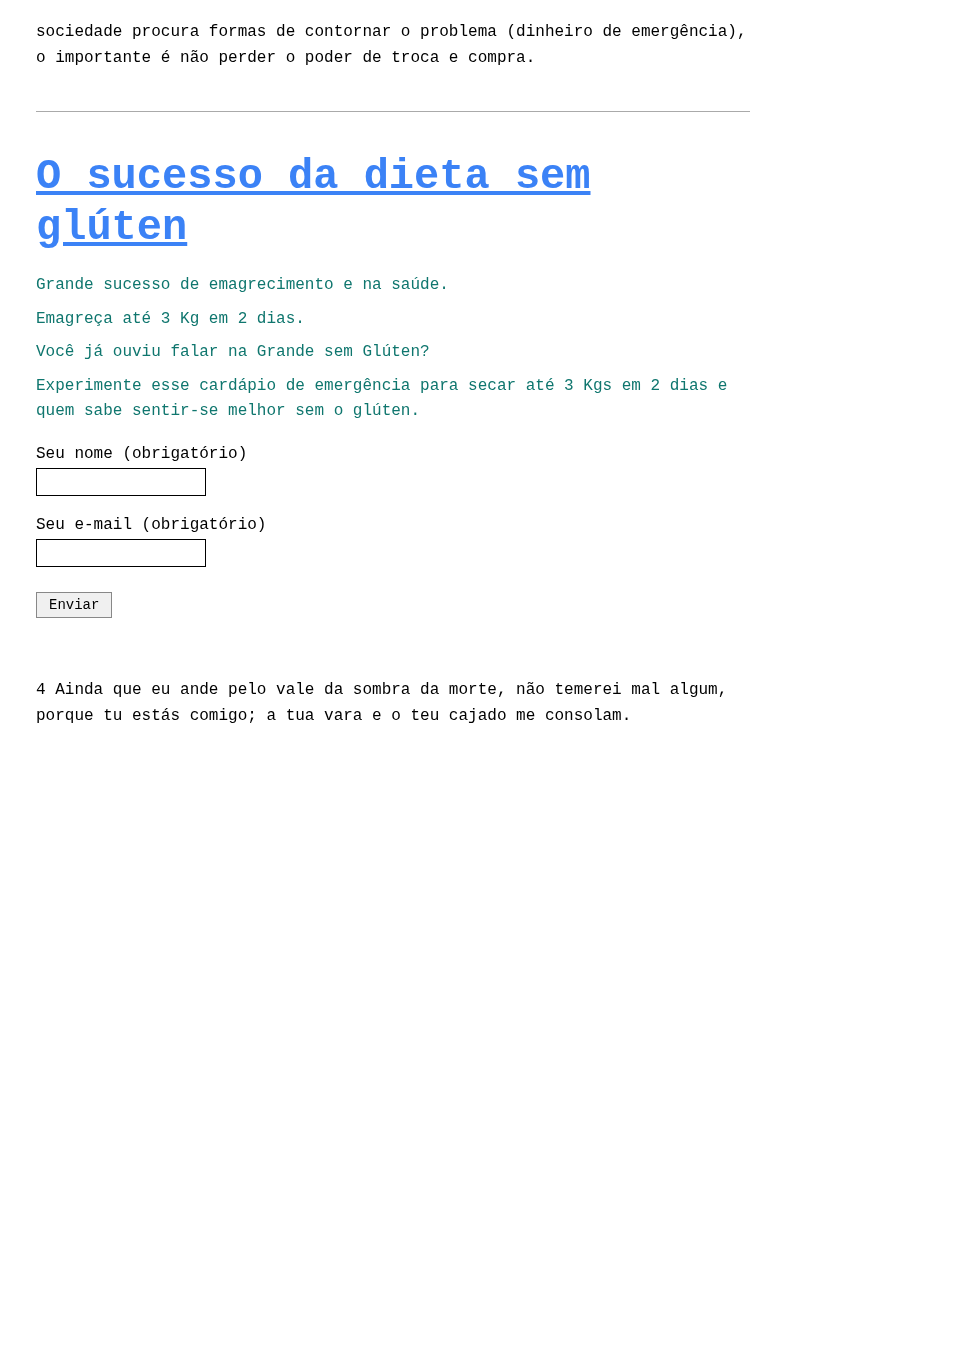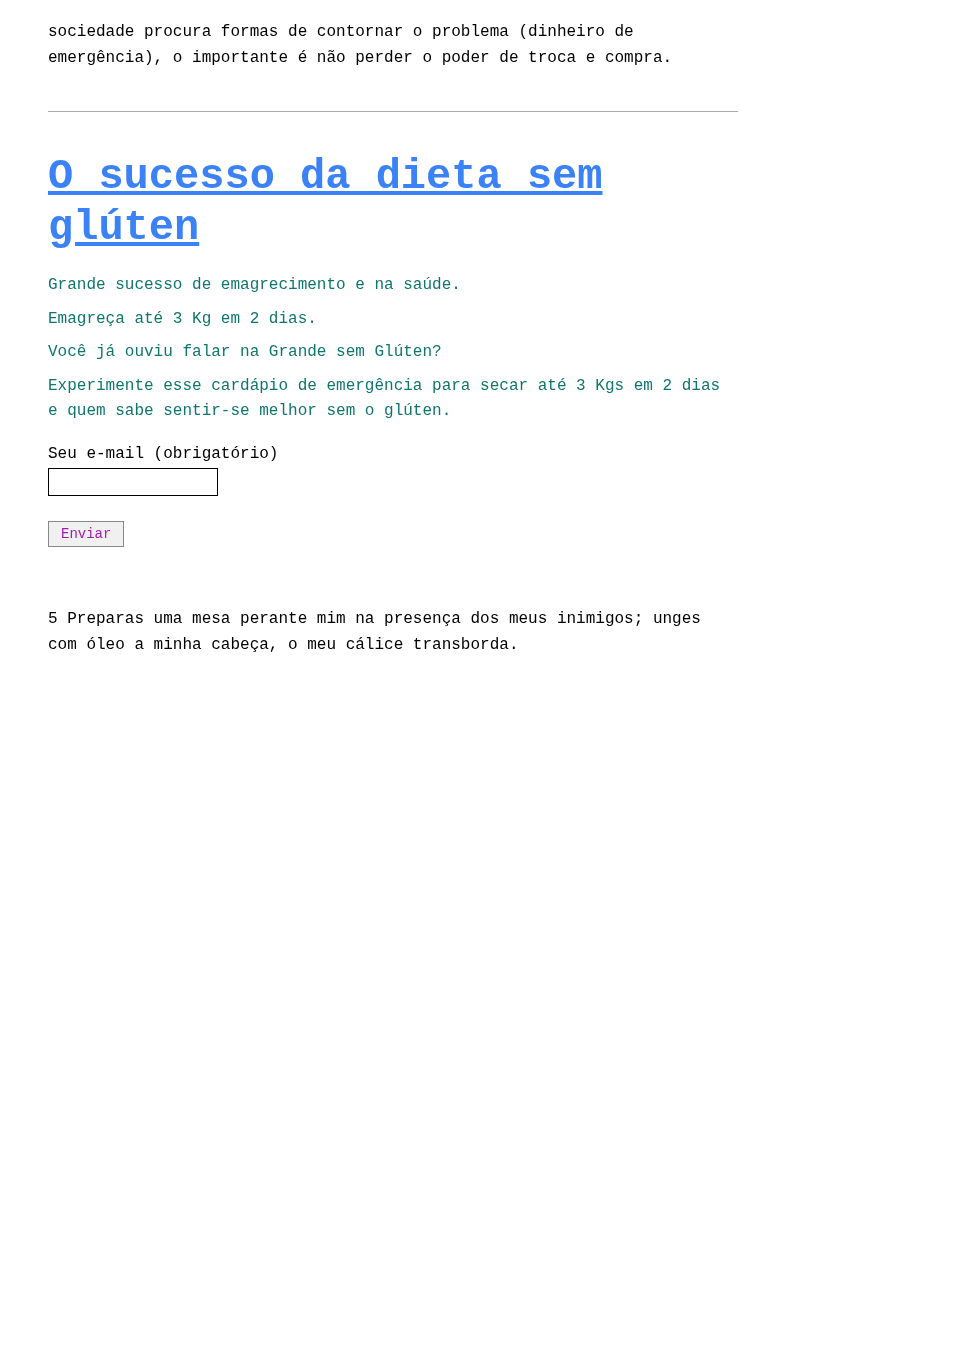--- a/index.html
+++ b/index.html
@@ -13,21 +13,21 @@
       font-family: 'Courier New', Courier, monospace;
       font-size: 16px;
       color: #000000;
       width: 960px;
       min-height: 1350px;
       padding: 0;
     }
 
     .page-wrapper {
       width: 786px;
-      padding: 20px 48px;
+      padding: 20px 36px;
     }
 
     .intro-text {
       font-family: 'Courier New', Courier, monospace;
       font-size: 16px;
       line-height: 1.6;
       color: #000;
       margin-bottom: 10px;
     }
 
@@ -83,21 +83,21 @@
       margin-bottom: 20px;
     }
 
     .form-group {
       margin-bottom: 15px;
     }
 
     .submit-btn {
       font-family: 'Courier New', Courier, monospace;
       font-size: 14px;
-      color: #a21caf;
+      color: #000000;
       background: #f0f0f0;
       border: 1px solid #888;
       padding: 4px 12px;
       cursor: pointer;
       margin-top: 5px;
     }
 
     .bottom-section {
       margin-top: 60px;
     }
@@ -123,27 +123,31 @@
 
   <div class="article-section">
     <h1 class="article-title">O sucesso da dieta sem glúten</h1>
 
     <p class="article-body">Grande sucesso de emagrecimento e na saúde.</p>
     <p class="article-body">Emagreça até 3 Kg em 2 dias.</p>
     <p class="article-body">Você já ouviu falar na Grande sem Glúten?</p>
     <p class="article-body">Experimente esse cardápio de emergência para secar até 3 Kgs em 2 dias e quem sabe sentir-se melhor sem o glúten.</p>
 
     <div class="form-section">
+      <div class="form-group">
+        <label class="form-label">Seu nome (obrigatório)</label>
+        <input class="form-input" type="text" style="">
+      </div>
 
       <div class="form-group">
         <label class="form-label">Seu e-mail (obrigatório)</label>
         <input class="form-input" type="email" style="">
       </div>
 
       <button class="submit-btn">Enviar</button>
     </div>
   </div>
 
   <div class="bottom-section">
-    <p class="bottom-text">5 Preparas uma mesa perante mim na presença dos meus inimigos; unges com óleo a minha cabeça, o meu cálice transborda.</p>
+    <p class="bottom-text">4 Ainda que eu ande pelo vale da sombra da morte, não temerei mal algum, porque tu estás comigo; a tua vara e o teu cajado me consolam.</p>
   </div>
 
 </div>
 
 </body></html>

